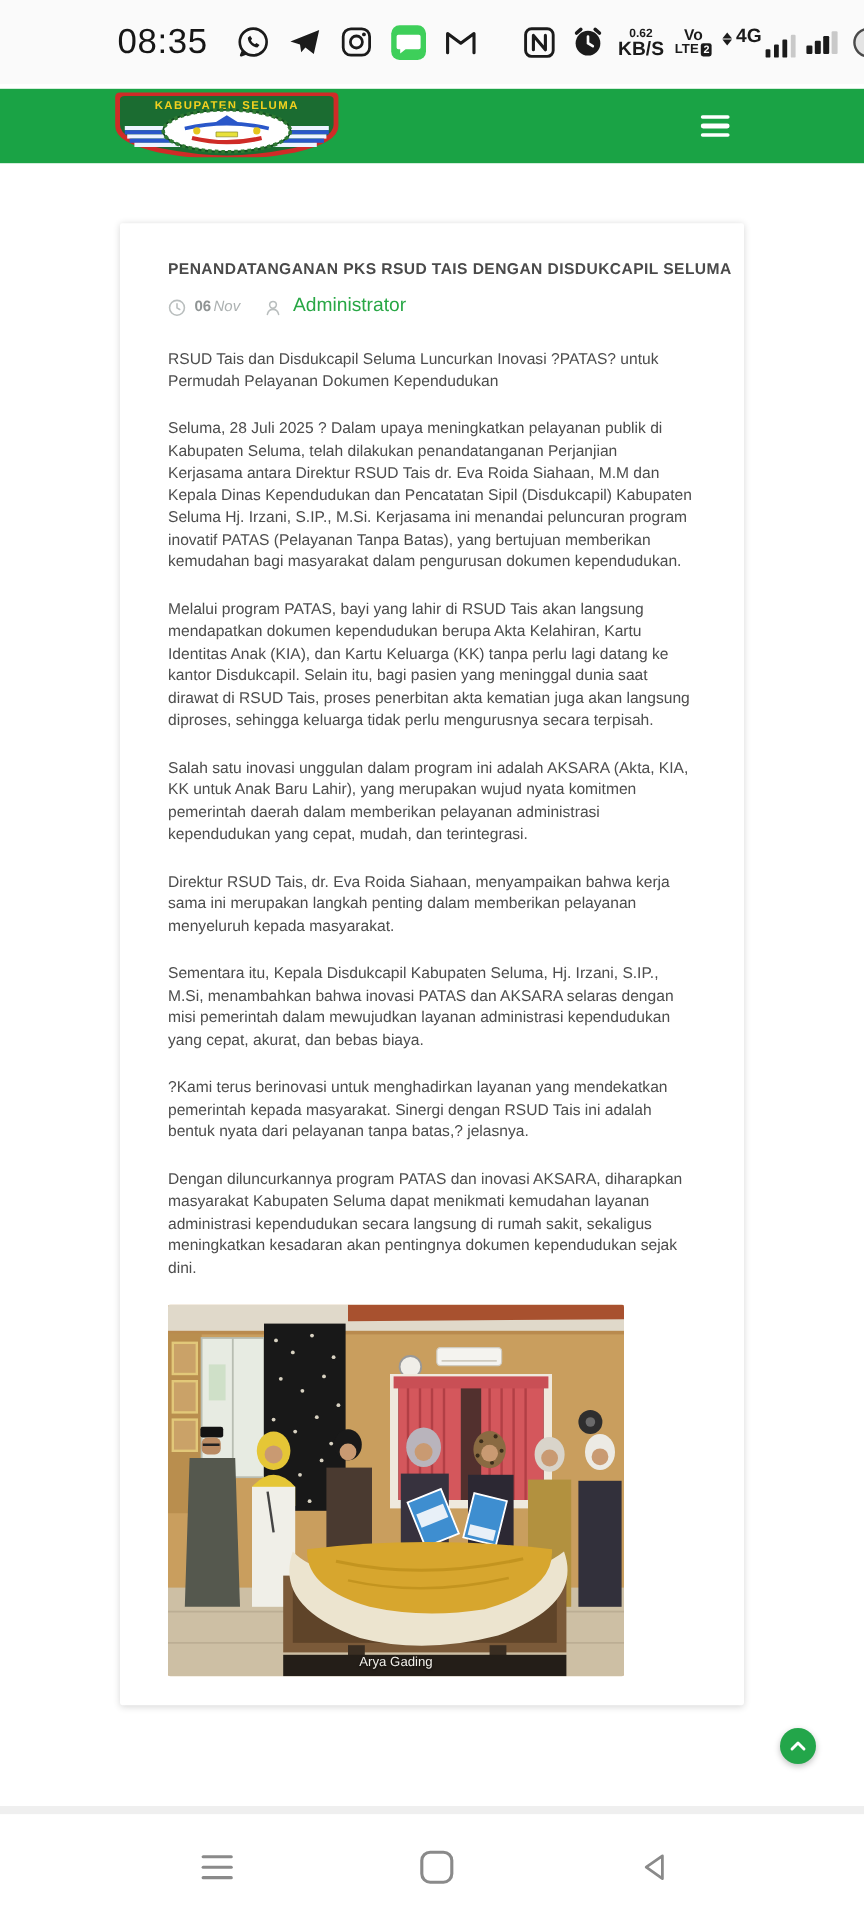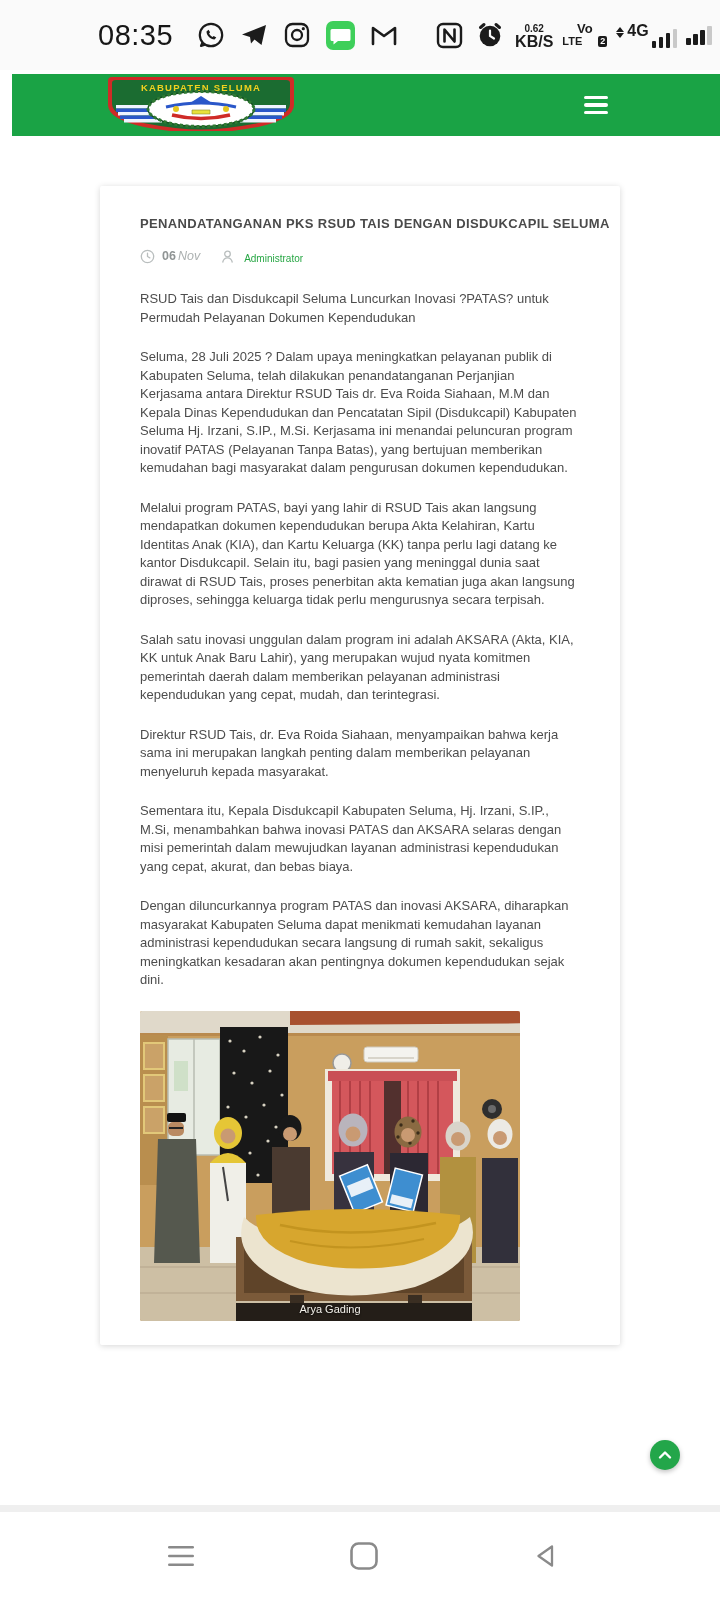--- a/index.html
+++ b/index.html
@@ -15,21 +15,21 @@
   }
   .sb-time { font-size:29px; font-weight:500; letter-spacing:.5px; margin-right:10px; }
   .sb-ico { width:32px; height:32px; display:flex; align-items:center; justify-content:center; }
   .sb-dot { width:9px; height:9px; border-radius:50%; background:#1b1b1b; margin:0 4px; }
   .sb-right { margin-left:auto; display:flex; align-items:center; gap:9px; }
   .sb-speed { text-align:center; line-height:13px; font-weight:700; color:#1b1b1b; }
   .sb-speed .v { font-size:10px; }
   .sb-speed .u { font-size:16px; }
   .sb-volte { text-align:center; line-height:12px; font-weight:700; color:#1b1b1b; }
   .sb-volte .v { font-size:13px; }
-  .sb-volte .l { font-size:11px; display:flex; align-items:center; gap:16px; }
+  .sb-volte .l { font-size:11px; display:flex; align-items:center; gap:2px; }
   .sim-badge { display:inline-block; background:#1b1b1b; color:#fff; font-size:9px;
     border-radius:2px; padding:0 2px; line-height:11px; font-weight:700; }
   .sb-net { display:flex; align-items:flex-end; gap:3px;justify-content:center; }
   .updown { display:flex; flex-direction:column; gap:1px; margin-bottom:10px; }
   .updown i { width:0; height:0; border-left:4px solid transparent; border-right:4px solid transparent; display:block; }
   .updown .up { border-bottom:5px solid #1b1b1b; }
   .updown .dn { border-top:5px solid #1b1b1b; }
   .fourg { font-size:16px; font-weight:700; color:#1b1b1b; margin-bottom:8px; }
   .bars { display:flex; align-items:flex-end; gap:2.5px; }
   .bars i { width:4.5px; background:#1b1b1b; border-radius:1px; display:block; }
@@ -38,40 +38,39 @@
   .battery { position:relative; width:48px; height:25px; border:2.4px solid #4a4a4a; border-radius:12.5px;
     background:#e4e4e4; display:flex; align-items:center; justify-content:center;
     font-size:14px; font-weight:600; color:#2f2f2f; margin-left:4px; }
   .battery:after { content:""; position:absolute; right:-6px; top:7px; width:3.5px; height:9px;
     background:#4a4a4a; border-radius:0 2px 2px 0; }
   
   .gap-strip { height:4px; background:#ffffff; }
   .header {
     height:62px; background:#1aa345; display:flex; align-items:center;
     padding:0 112px 0 94px;
-    margin-left:12px;
   }
   .menu-btn { margin-left:auto; width:24px; height:18px; display:flex; flex-direction:column;
     justify-content:space-between; cursor:pointer; }
   .menu-btn i { display:block; height:3.2px; background:#ffffff; border-radius:2px; }
   
   .page { padding-top:50px; }
   .card {
     width:520px; margin:0 auto; background:#fff; padding:30px 40px 12px;
     box-shadow:0 1px 6px rgba(0,0,0,.16); border-radius:2px;
   }
   .article-title {
     font-size:13px; font-weight:600; color:#4a4a4a; letter-spacing:.35px;
     white-space:nowrap; text-transform:uppercase;
   }
   .meta { display:flex; align-items:flex-end; gap:7px; margin-top:15px; }
   .meta .mi { display:flex; align-items:center; }
   .meta .day { font-size:12.5px; font-weight:700; color:#8f9494; }
   .meta .mon { font-size:12.5px; font-style:italic; color:#acb1b1; margin-left:2px; }
-  .meta .author { font-size:10px; color:#28a745; margin-left:2px; text-decoration:none; cursor:pointer; }
+  .meta .author { font-size:16px; color:#28a745; margin-left:2px; text-decoration:none; cursor:pointer; }
   .meta .spacer { width:6px; }
   .body-text { margin-top:26px; }
   .body-text p { font-size:13px; line-height:18.5px; color:#4d4d4d; margin:0 0 21px; }
   .photo-wrap { position:relative; width:380px; height:310px; margin-top:3px; border-radius:2px; overflow:hidden; }
   .photo-caption {
     position:absolute; left:0; right:0; bottom:6px; text-align:center;
     color:#f2f0ea; font-size:11px; text-shadow:0 1px 2px rgba(0,0,0,.7);
   }
   .card-bottom-pad { height:12px; }
   
@@ -244,20 +243,21 @@
       <a class="author">Administrator</a>
     </div>
 
     <div class="body-text">
       <p>RSUD Tais dan Disdukcapil Seluma Luncurkan Inovasi ?PATAS? untuk Permudah Pelayanan Dokumen Kependudukan</p>
       <p>Seluma, 28 Juli 2025 ? Dalam upaya meningkatkan pelayanan publik di Kabupaten Seluma, telah dilakukan penandatanganan Perjanjian Kerjasama antara Direktur RSUD Tais dr. Eva Roida Siahaan, M.M dan Kepala Dinas Kependudukan dan Pencatatan Sipil (Disdukcapil) Kabupaten Seluma Hj. Irzani, S.IP., M.Si. Kerjasama ini menandai peluncuran program inovatif PATAS (Pelayanan Tanpa Batas), yang bertujuan memberikan kemudahan bagi masyarakat dalam pengurusan dokumen kependudukan.</p>
       <p>Melalui program PATAS, bayi yang lahir di RSUD Tais akan langsung mendapatkan dokumen kependudukan berupa Akta Kelahiran, Kartu Identitas Anak (KIA), dan Kartu Keluarga (KK) tanpa perlu lagi datang ke kantor Disdukcapil. Selain itu, bagi pasien yang meninggal dunia saat dirawat di RSUD Tais, proses penerbitan akta kematian juga akan langsung diproses, sehingga keluarga tidak perlu mengurusnya secara terpisah.</p>
       <p>Salah satu inovasi unggulan dalam program ini adalah AKSARA (Akta, KIA, KK untuk Anak Baru Lahir), yang merupakan wujud nyata komitmen pemerintah daerah dalam memberikan pelayanan administrasi kependudukan yang cepat, mudah, dan terintegrasi.</p>
       <p>Direktur RSUD Tais, dr. Eva Roida Siahaan, menyampaikan bahwa kerja sama ini merupakan langkah penting dalam memberikan pelayanan menyeluruh kepada masyarakat.</p>
       <p>Sementara itu, Kepala Disdukcapil Kabupaten Seluma, Hj. Irzani, S.IP., M.Si, menambahkan bahwa inovasi PATAS dan AKSARA selaras dengan misi pemerintah dalam mewujudkan layanan administrasi kependudukan yang cepat, akurat, dan bebas biaya.</p>
+      <p>?Kami terus berinovasi untuk menghadirkan layanan yang mendekatkan pemerintah kepada masyarakat. Sinergi dengan RSUD Tais ini adalah bentuk nyata dari pelayanan tanpa batas,? jelasnya.</p>
       <p>Dengan diluncurkannya program PATAS dan inovasi AKSARA, diharapkan masyarakat Kabupaten Seluma dapat menikmati kemudahan layanan administrasi kependudukan secara langsung di rumah sakit, sekaligus meningkatkan kesadaran akan pentingnya dokumen kependudukan sejak dini.</p>
     </div>
 
     <div class="photo-wrap">
       <svg width="427" height="310" viewBox="0 0 427 310">
 
         <rect width="427" height="310" fill="#c99e5e"></rect>
         <rect width="427" height="24" fill="#e0d9ca"></rect>
         <path d="M150 0 H427 V12 L150 14 Z" fill="#a8512f"></path>
         <rect y="22" width="427" height="3" fill="#b98a4e"></rect>

